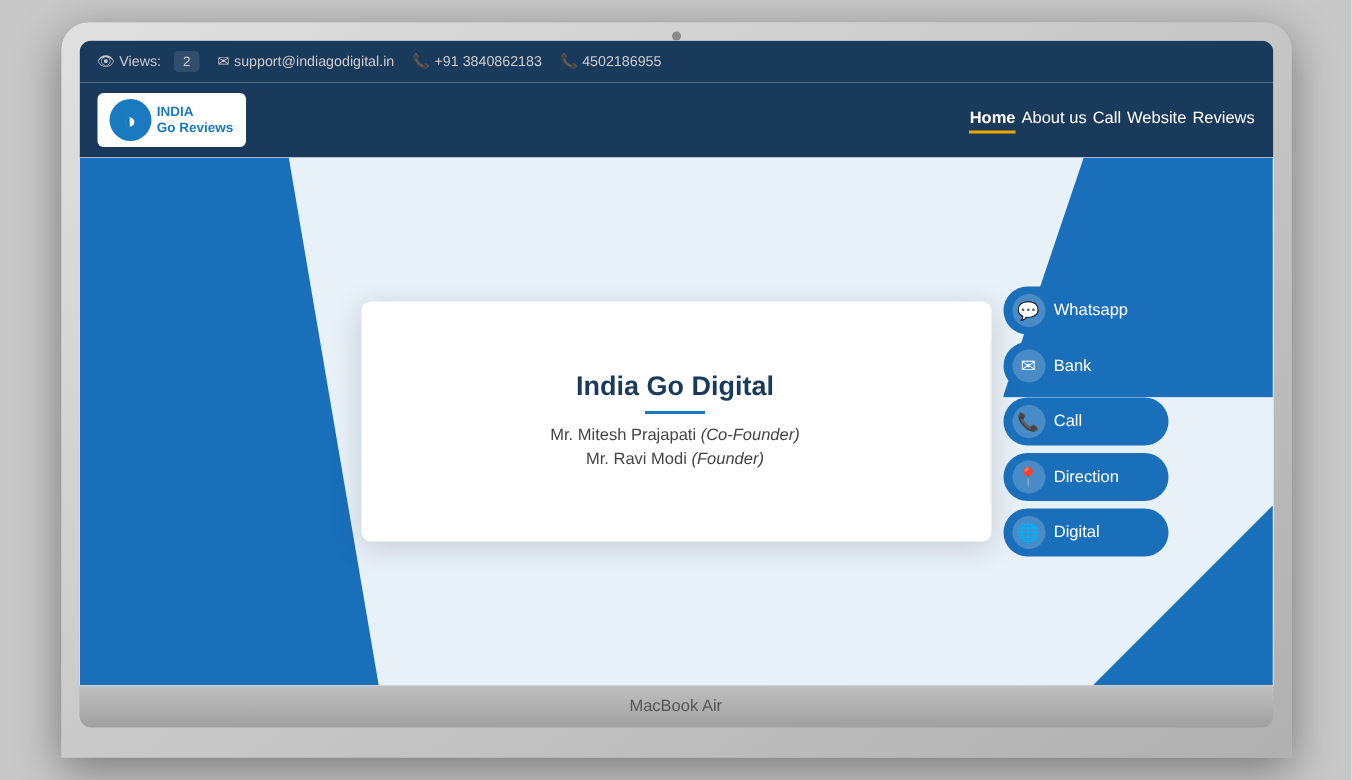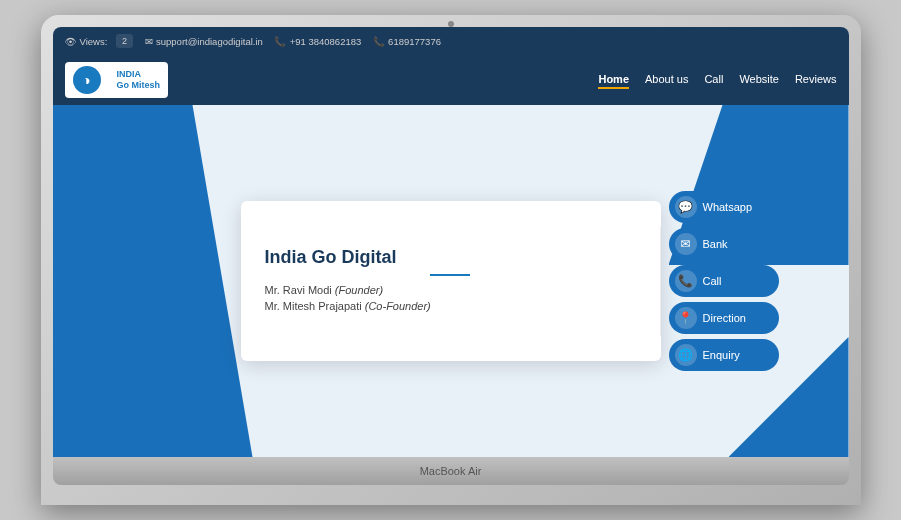--- a/index.html
+++ b/index.html
@@ -109,27 +109,26 @@
       font-size: 11px;
       font-weight: bold;
       color: #1a3a5c;
       line-height: 1.2;
     }
 
     .logo-text span {
       display: block;
       font-size: 9px;
       color: #1a7abf;
-      margin-left: 12px;
     }
 
     .nav-area {
       margin-left: auto;
       display: flex;
-      gap: 16px;
+      gap: 4px;
     }
 
     .nav-item {
       color: white;
       font-size: 11px;
       cursor: pointer;
       padding: 2px 0;
       text-decoration: none;
     }
 
@@ -189,21 +188,21 @@
       border-radius: 6px;
       box-shadow: 0 4px 20px rgba(0,0,0,0.15);
       overflow: visible;
       width: 420px;
       height: 160px;
     }
 
     .card-left {
       flex: 1;
       padding: 20px 24px;
-      text-align: left;
+      text-align: center;
       border-right: 1px solid #eee;
     }
 
     .company-name {
       font-size: 18px;
       font-weight: bold;
       color: #1a3a5c;
       margin-bottom: 6px;
     }
 
@@ -286,30 +285,30 @@
   <div class="camera-dot"></div>
   <div class="laptop-screen">
 
     <div class="site-header-top">
       <div class="header-info">
         <span>
           👁 <span>Views:</span>&nbsp;<span class="views-badge">2</span>
         </span>
         <span>✉ <span>support@indiagodigital.in</span></span>
         <span>📞 <span>+91 3840862183</span></span>
-        <span>📞 <span>6189177376</span></span>
+        <span>📞 <span>4502186955</span></span>
       </div>
     </div>
 
     <div class="site-header-main">
       <div class="logo-box">
         <div class="logo-icon">◑</div>
         <div class="logo-text">
           <span>INDIA</span>
-          <span>Go Mitesh</span>
+          <span>Go Reviews</span>
         </div>
       </div>
       <nav class="nav-area">
         <a class="nav-item active">Home</a>
         <a class="nav-item">About us</a>
         <a class="nav-item">Call</a>
         <a class="nav-item">Website</a>
         <a class="nav-item">Reviews</a>
       </nav>
     </div>
@@ -317,25 +316,25 @@
     <div class="site-body">
       <div class="blue-bg-left"></div>
       <div class="blue-bg-right-top"></div>
       <div class="blue-bg-right-bottom"></div>
 
       <div class="card-container">
         <div class="card-left">
           <div class="company-name">India Go Digital</div>
           <div class="company-divider"></div>
           <div class="person-name">
+            <span>Mr. Mitesh Prajapati</span>&nbsp;<em><span>(Co-Founder)</span></em>
+          </div>
+          <div class="person-name">
             <span>Mr. Ravi Modi</span>&nbsp;<em><span>(Founder)</span></em>
           </div>
-          <div class="person-name">
-            <span>Mr. Mitesh Prajapati</span>&nbsp;<em><span>(Co-Founder)</span></em>
-          </div>
         </div>
 
         <div class="card-buttons">
           <button class="action-btn">
             <span class="btn-icon">💬</span>
             <span>Whatsapp</span>
           </button>
           <button class="action-btn">
             <span class="btn-icon">✉</span>
             <span>Bank</span>
@@ -343,21 +342,21 @@
           <button class="action-btn">
             <span class="btn-icon">📞</span>
             <span>Call</span>
           </button>
           <button class="action-btn">
             <span class="btn-icon">📍</span>
             <span>Direction</span>
           </button>
           <button class="action-btn">
             <span class="btn-icon">🌐</span>
-            <span>Enquiry</span>
+            <span>Digital</span>
           </button>
         </div>
       </div>
     </div>
 
   </div>
   <div class="laptop-base">
     <span class="laptop-base-label">MacBook Air</span>
   </div>
 </div>

